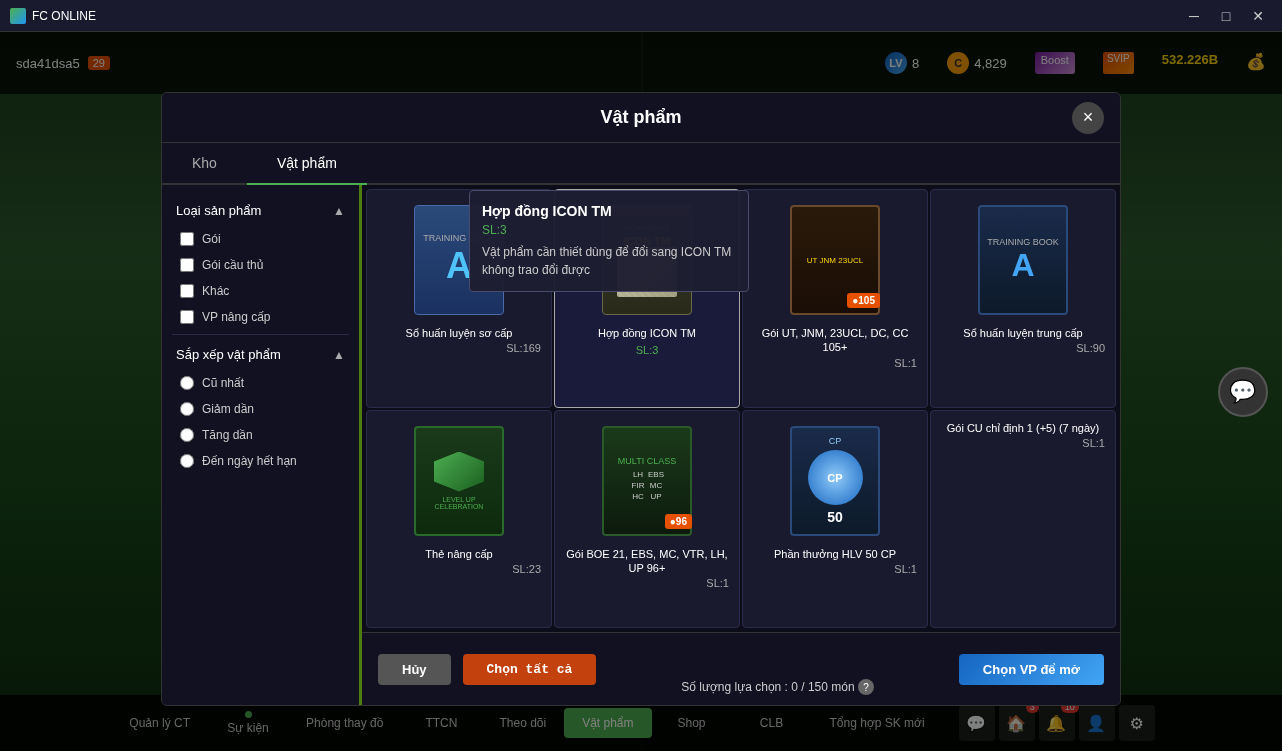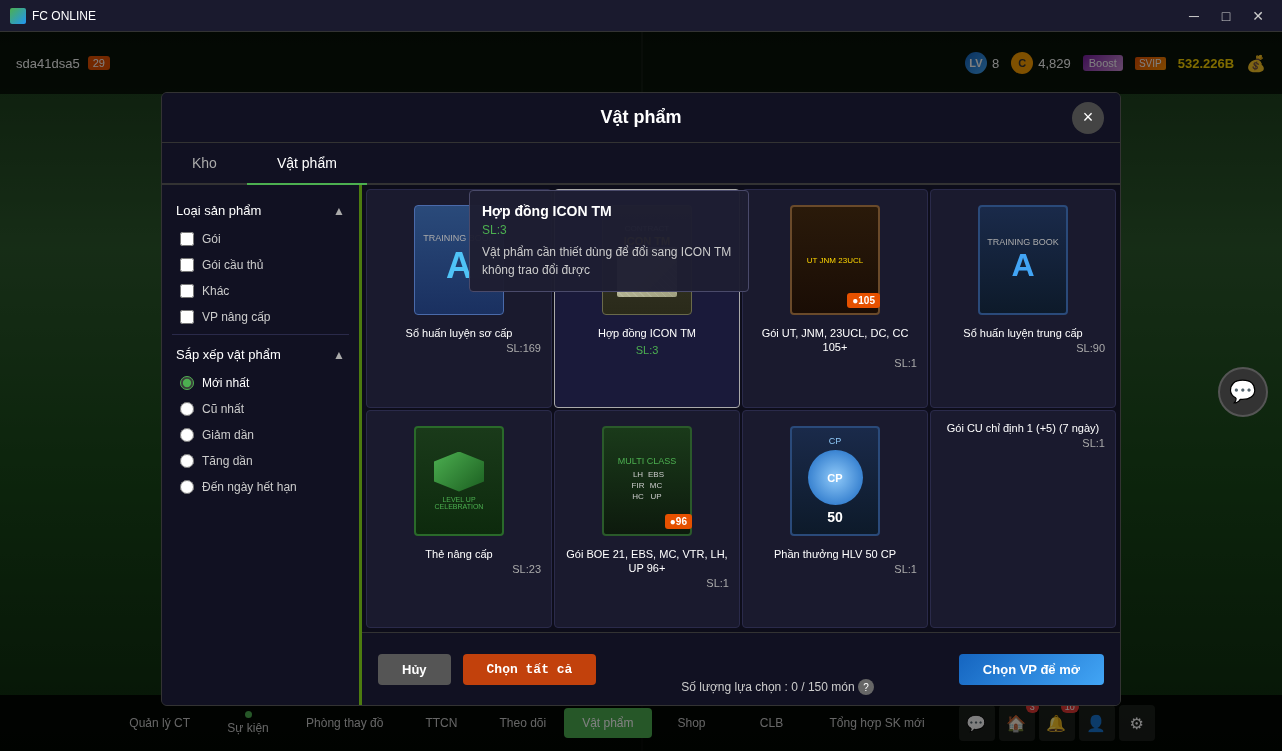--- a/index.html
+++ b/index.html
@@ -114,22 +114,21 @@
     .user-badge {
       background: #e65100;
       color: #fff;
       font-size: 11px;
       padding: 1px 5px;
       border-radius: 3px;
     }
     .top-bar-spacer { flex: 1; }
     .top-stats {
       display: flex;
-      align-items: center;
-      gap: 12px;
+      gap: 28px;
     }
     .stat-item {
       display: flex;
       align-items: center;
       gap: 5px;
       color: #fff;
       font-size: 13px;
     }
     .stat-icon {
       width: 22px;
@@ -848,24 +847,20 @@
             <span>Khác</span>
           </div>
           <div class="checkbox-item">
             <input type="checkbox" style="">
             <span>VP nâng cấp</span>
           </div>
           <div class="separator-line"></div>
           <div class="sidebar-section-header">
             <span>Sắp xếp vật phẩm</span>
             <span class="sidebar-section-arrow">▲</span>
-          </div>
-          <div class="radio-item active">
-            <input type="radio" name="sort" checked="" style="">
-            <span>Mới nhất</span>
           </div>
           <div class="radio-item">
             <input type="radio" name="sort" style="">
             <span>Cũ nhất</span>
           </div>
           <div class="radio-item">
             <input type="radio" name="sort" style="">
             <span>Giảm dần</span>
           </div>
           <div class="radio-item">

